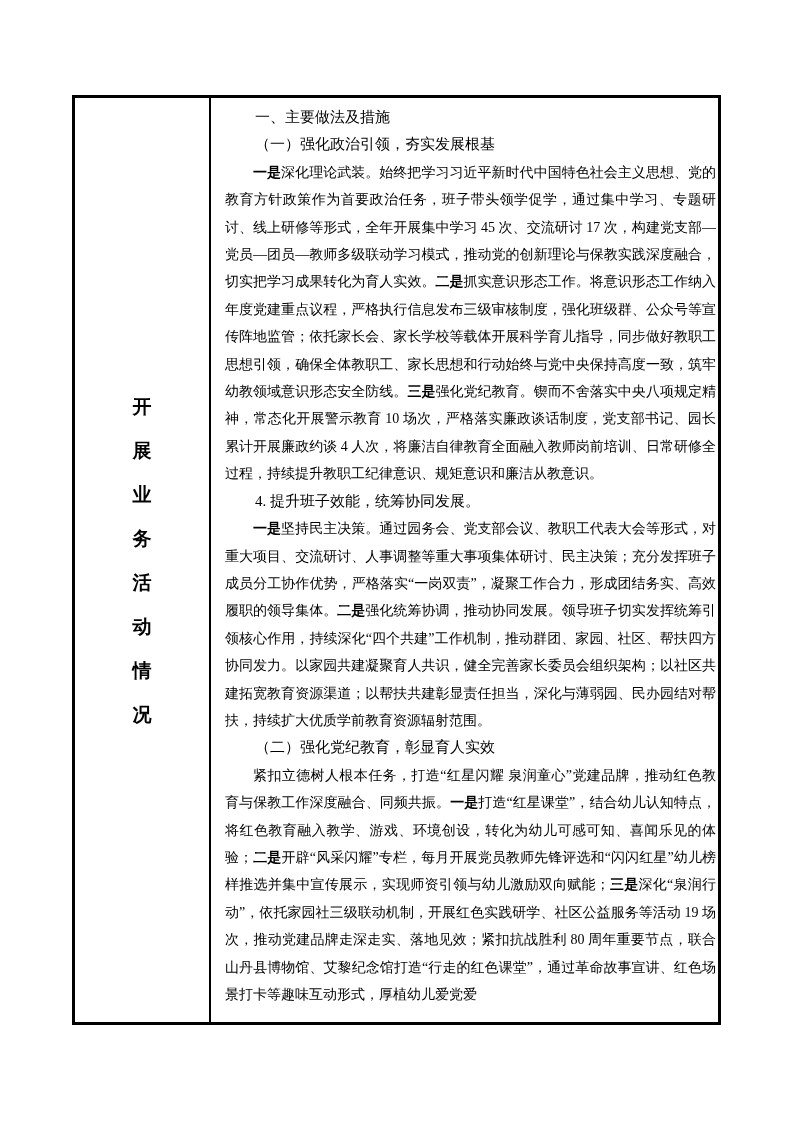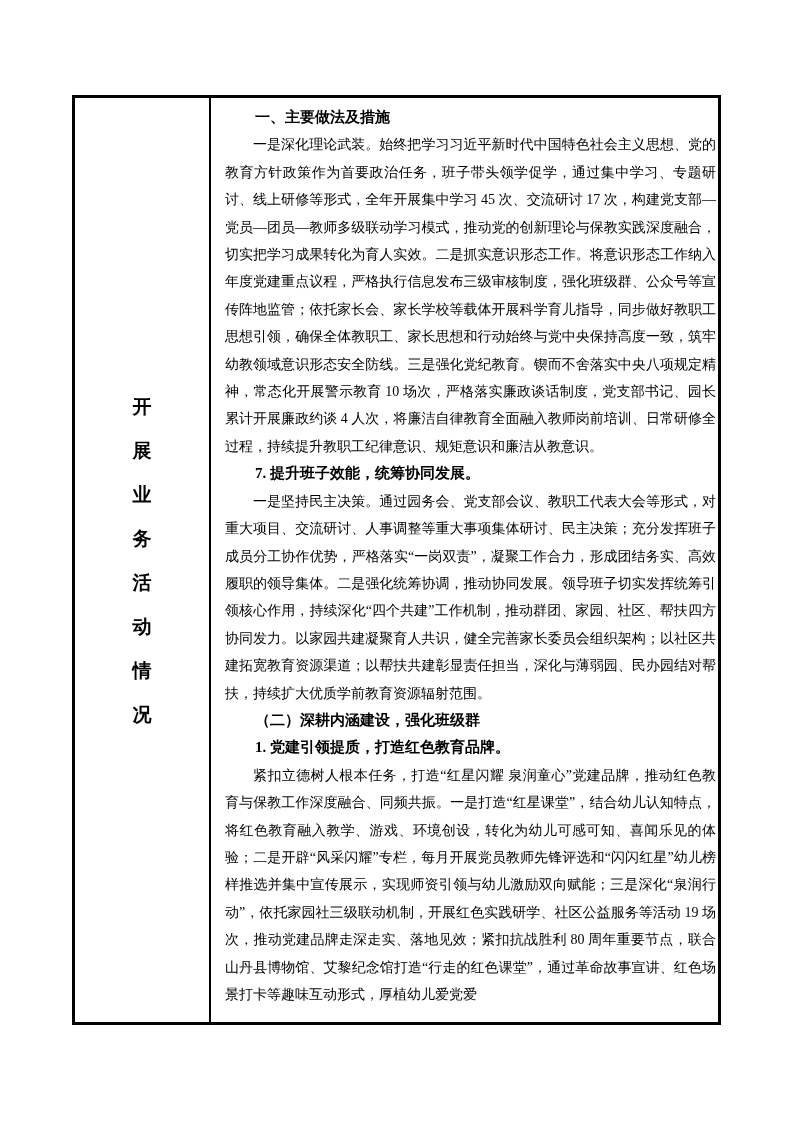--- a/index.html
+++ b/index.html
@@ -54,46 +54,46 @@
     margin: 0;
     font-size: 14px;
     line-height: 27.4px;
     text-align: justify;
     text-indent: 2em;
     word-break: break-all;
   }
   .cell-right p.h1,
   .cell-right p.h2,
   .cell-right p.h3 {
-    font-weight: bold;
+    font-weight: normal;
     font-size: 15px;
     text-align: left;
   }
   .cell-right span.b {
-    font-weight: normal;
+    font-weight: bold;
   }
 </style>
 </head>
 <body>
 
 <div class="doc-table">
   <div class="cell-left">
     <div class="vtitle">
         <span>开</span>
         <span>展</span>
         <span>业</span>
         <span>务</span>
         <span>活</span>
         <span>动</span>
         <span>情</span>
         <span>况</span>
       </div>
   </div>
   <div class="cell-right">
       <p class="h1">一、主要做法及措施</p>
+      <p class="h2">（一）强化政治引领，夯实发展根基</p>
       <p class="body"><span class="b">一是</span><span>深化理论武装。始终把学习习近平新时代中国特色社会主义思想、党的教育方针政策作为首要政治任务，班子带头领学促学，通过集中学习、专题研讨、线上研修等形式，全年开展集中学习 45 次、交流研讨 17 次，构建党支部—党员—团员—教师多级联动学习模式，推动党的创新理论与保教实践深度融合，切实把学习成果转化为育人实效。</span><span class="b">二是</span><span>抓实意识形态工作。将意识形态工作纳入年度党建重点议程，严格执行信息发布三级审核制度，强化班级群、公众号等宣传阵地监管；依托家长会、家长学校等载体开展科学育儿指导，同步做好教职工思想引领，确保全体教职工、家长思想和行动始终与党中央保持高度一致，筑牢幼教领域意识形态安全防线。</span><span class="b">三是</span><span>强化党纪教育。锲而不舍落实中央八项规定精神，常态化开展警示教育 10 场次，严格落实廉政谈话制度，党支部书记、园长累计开展廉政约谈 4 人次，将廉洁自律教育全面融入教师岗前培训、日常研修全过程，持续提升教职工纪律意识、规矩意识和廉洁从教意识。</span></p>
-      <p class="h3">7. 提升班子效能，统筹协同发展。</p>
+      <p class="h3">4. 提升班子效能，统筹协同发展。</p>
       <p class="body"><span class="b">一是</span><span>坚持民主决策。通过园务会、党支部会议、教职工代表大会等形式，对重大项目、交流研讨、人事调整等重大事项集体研讨、民主决策；充分发挥班子成员分工协作优势，严格落实“一岗双责”，凝聚工作合力，形成团结务实、高效履职的领导集体。</span><span class="b">二是</span><span>强化统筹协调，推动协同发展。领导班子切实发挥统筹引领核心作用，持续深化“四个共建”工作机制，推动群团、家园、社区、帮扶四方协同发力。以家园共建凝聚育人共识，健全完善家长委员会组织架构；以社区共建拓宽教育资源渠道；以帮扶共建彰显责任担当，深化与薄弱园、民办园结对帮扶，持续扩大优质学前教育资源辐射范围。</span></p>
-      <p class="h2">（二）深耕内涵建设，强化班级群</p>
-      <p class="h3">1. 党建引领提质，打造红色教育品牌。</p>
+      <p class="h2">（二）强化党纪教育，彰显育人实效</p>
       <p class="body"><span>紧扣立德树人根本任务，打造“红星闪耀 泉润童心”党建品牌，推动红色教育与保教工作深度融合、同频共振。</span><span class="b">一是</span><span>打造“红星课堂”，结合幼儿认知特点，将红色教育融入教学、游戏、环境创设，转化为幼儿可感可知、喜闻乐见的体验；</span><span class="b">二是</span><span>开辟“风采闪耀”专栏，每月开展党员教师先锋评选和“闪闪红星”幼儿榜样推选并集中宣传展示，实现师资引领与幼儿激励双向赋能；</span><span class="b">三是</span><span>深化“泉润行动”，依托家园社三级联动机制，开展红色实践研学、社区公益服务等活动 19 场次，推动党建品牌走深走实、落地见效；紧扣抗战胜利 80 周年重要节点，联合山丹县博物馆、艾黎纪念馆打造“行走的红色课堂”，通过革命故事宣讲、红色场景打卡等趣味互动形式，厚植幼儿爱党爱</span></p>
     </div>
 </div>
 
 </body></html>

